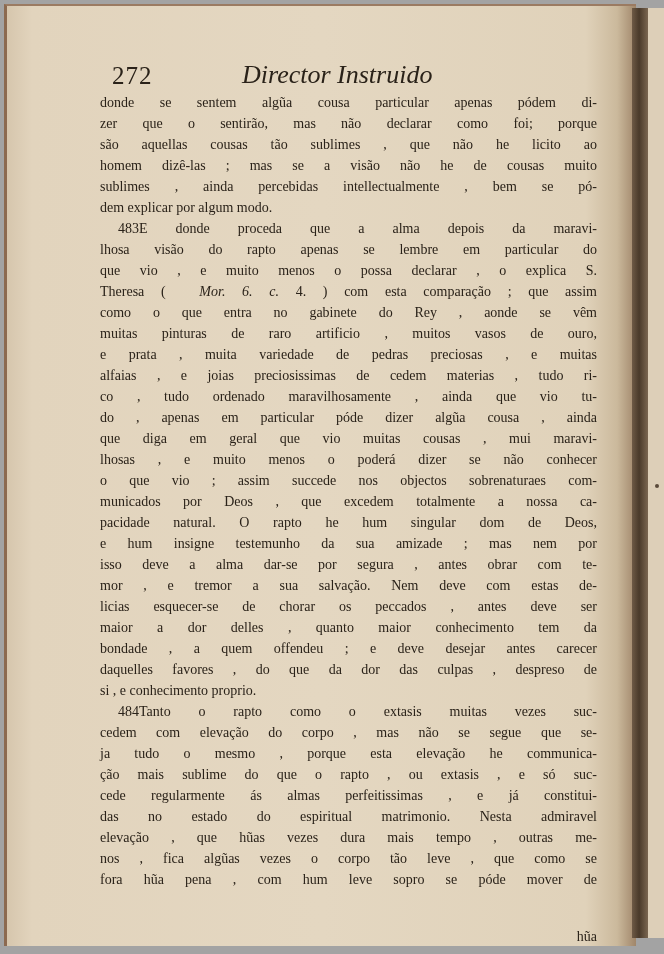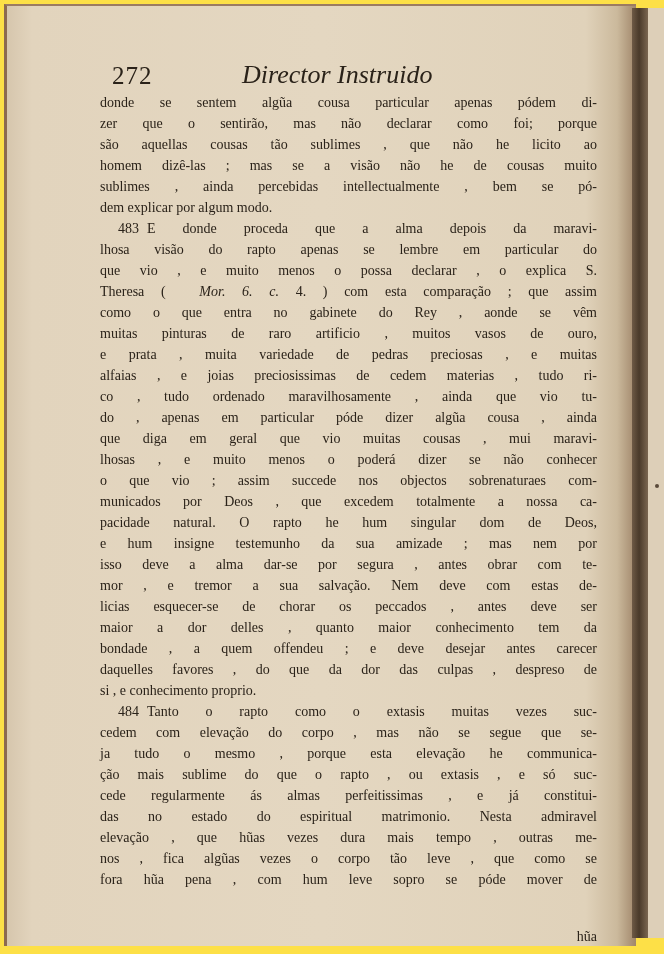--- a/index.html
+++ b/index.html
@@ -4,21 +4,21 @@
 <style>
   html, body { margin: 0; padding: 0; }
   body {
     width: 664px; height: 954px; overflow: hidden;
     background: #1a1410;
     position: relative;
     font-family: "Liberation Serif", "DejaVu Serif", serif;
   }
   .scan {
     position: absolute; left: 0; top: 0; width: 664px; height: 954px;
-    background: #fde047;
+    background: #a3a3a3;
     text-decoration: underline;
   }
   .page {
     position: absolute; left: 4px; top: 4px; width: 632px; height: 942px;
     background: linear-gradient(90deg, #d6c6ad 0%, #e2d4bd 4%, #e4d7c1 50%, #e0d2ba 92%, #cbb99c 97%, #a0866a 100%);
     border-left: 3px solid #8c6a50;
     border-top: 2px solid #9b7b62;
     box-sizing: border-box;
   }
   .page-edge {
@@ -54,21 +54,21 @@
     height: 21px;
     white-space: nowrap;
     text-align: justify;
     text-align-last: justify;
     margin-left: -12px;
     width: 497px;
   }
   .line.last { text-align-last: left; }
   .line.indent { padding-left: 18px; width: 479px; }
   .line.catch { text-align-last: right; margin-top: 36px; }
-  .para-num { margin-right: 8px; }
+  .para-num { margin-right: 0; }
   .ital { font-style: italic; margin-left: 17px; }
 </style>
 </head>
 <body>
 
 <div class="scan">
   <div class="page"></div>
   <div class="page-edge"></div>
   <div class="next-page"></div>
   <div class="next-mark"></div>

